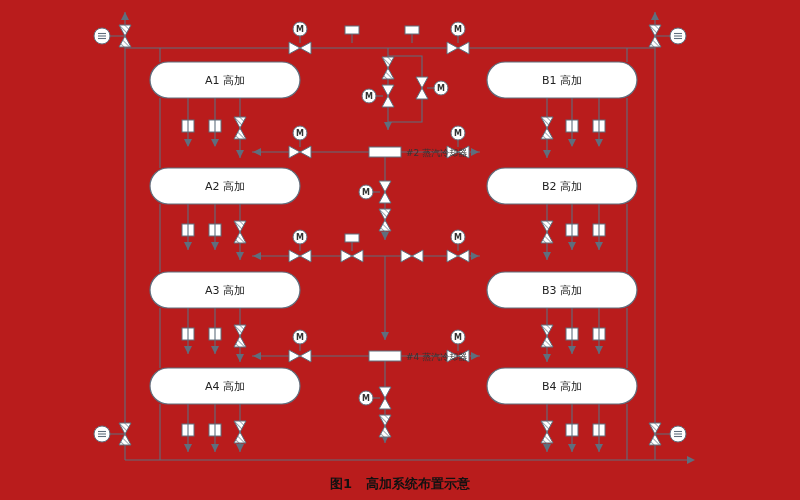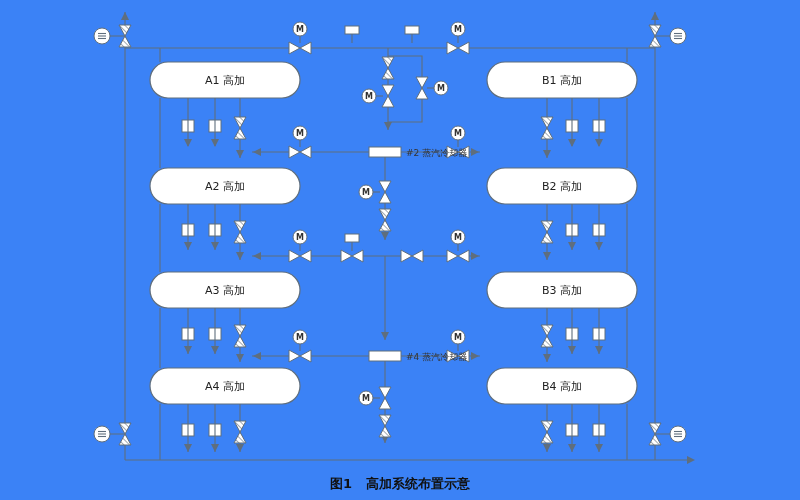--- a/index.html
+++ b/index.html
@@ -1,17 +1,17 @@
 <!DOCTYPE html>
 <html><head>
 <meta charset="utf-8">
 <style>
   html,body{margin:0;padding:0;background:#ffffff;}
   body{font-family:"DejaVu Sans","Liberation Sans",sans-serif;}
-  .stage{width:800px;height:500px;position:relative;background:#3b82f6;overflow:hidden;}
+  .stage{width:800px;height:500px;position:relative;background:#b91c1c;overflow:hidden;}
   svg{display:block;}
   .pipe{stroke:#5f6e7d;stroke-width:1.1;fill:none;}
   .valve-body{fill:#ffffff;stroke:#5f6e7d;stroke-width:1;}
   .valve-hatch{fill:url(#hatch);stroke:#5f6e7d;stroke-width:1;}
   .sym{fill:#ffffff;stroke:#5f6e7d;stroke-width:1;}
   .arrhead{fill:#5f6e7d;stroke:none;}
   .vessel{fill:#ffffff;stroke:#5f6e7d;stroke-width:1.2;}
   .vessel-label{font-size:11px;text-anchor:middle;fill:#222222;}
   .cooler-label{font-size:9px;fill:#333333;}
   .mtxt{font-size:8px;font-weight:bold;text-anchor:middle;fill:#333333;}

